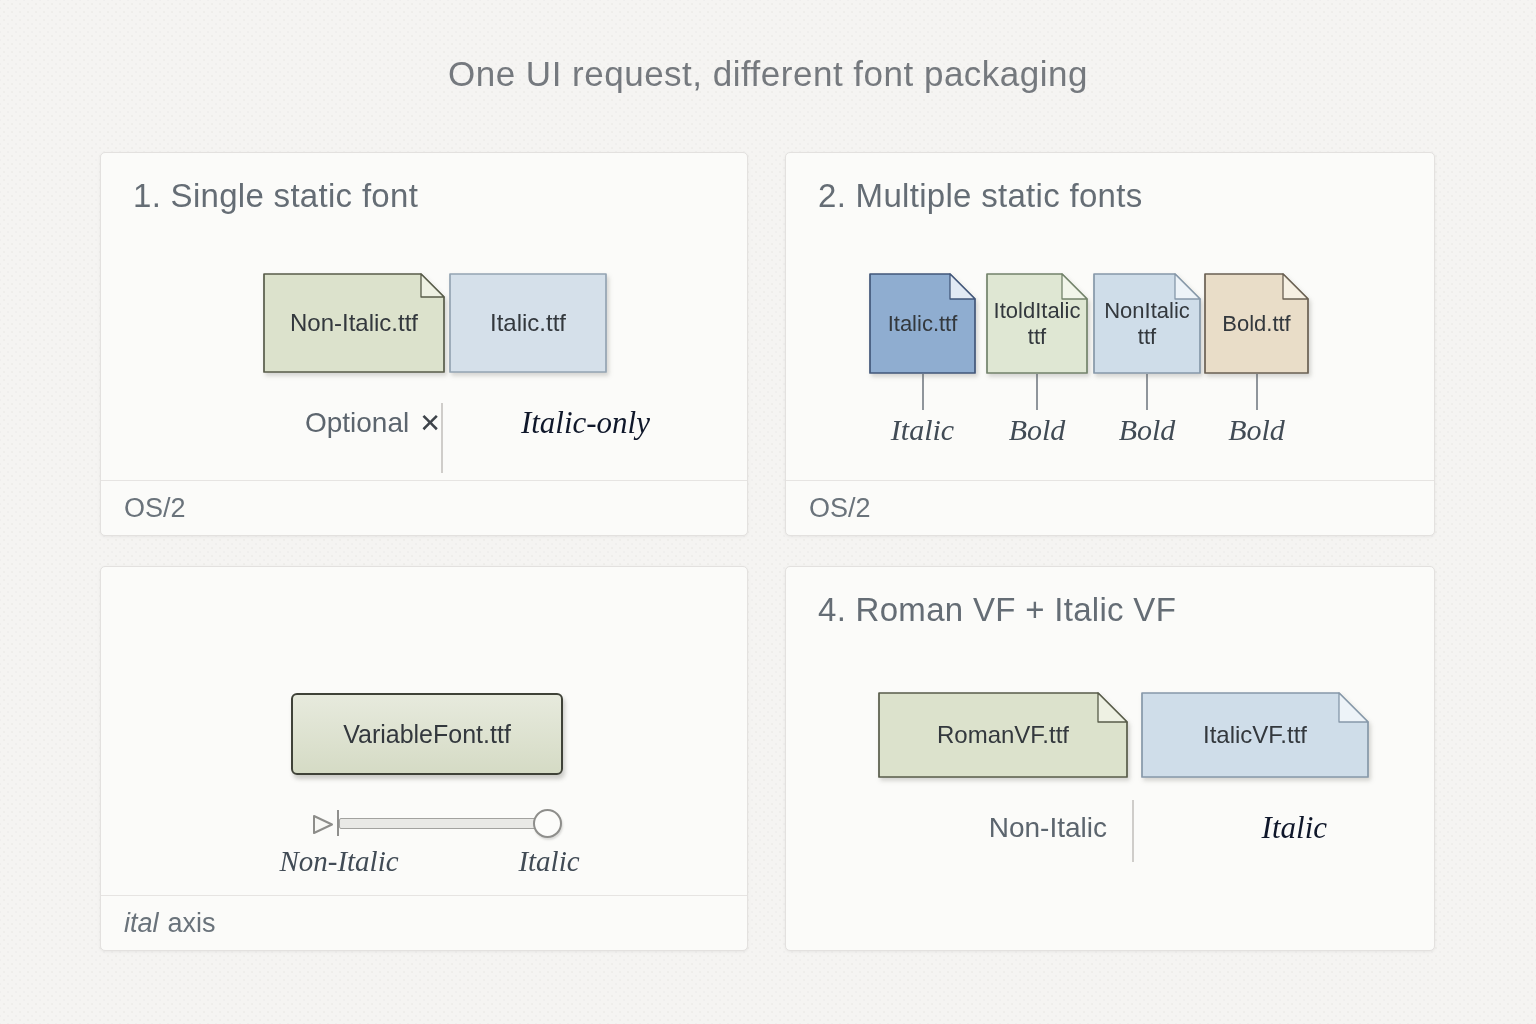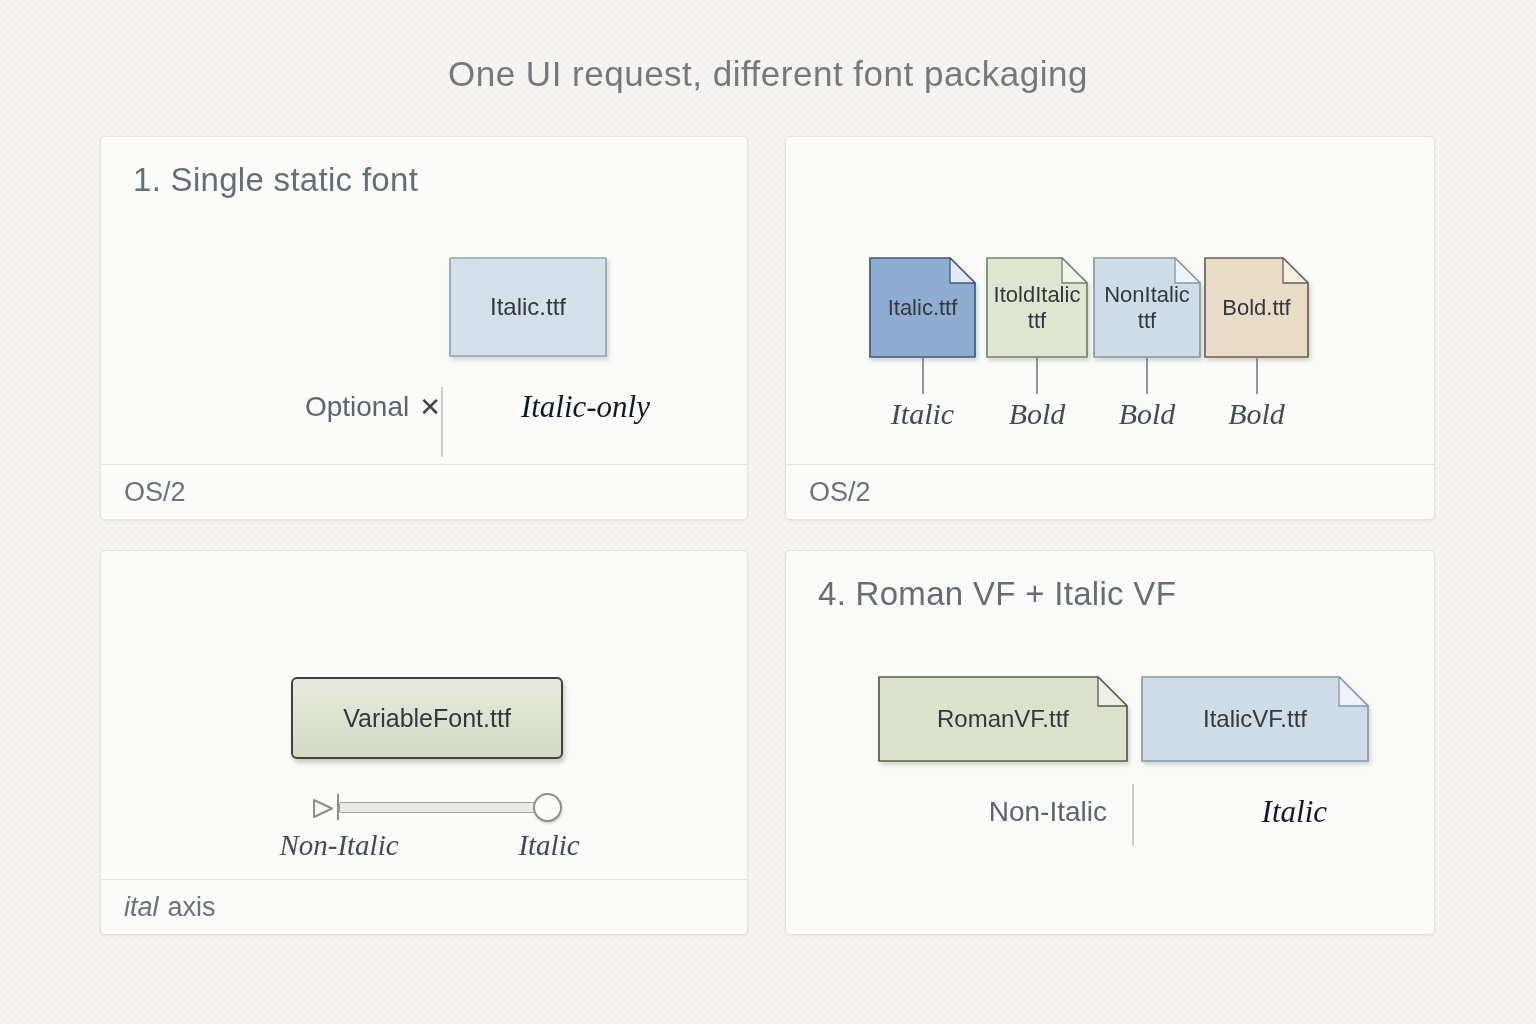--- a/index.html
+++ b/index.html
@@ -17,20 +17,21 @@
   .canvas { position:relative; width:1536px; height:971px;text-decoration:underline; }
   .title {
     position:absolute; top:54px; left:0; width:100%;
     text-align:center; font-size:35px; font-weight:normal;
     color:#75797e; letter-spacing:.5px;
   }
   .panel {
     position:absolute; background:#fbfbf9;
     border:1px solid #e3e1df; border-radius:5px;
     box-shadow:0 1px 3px rgba(120,120,115,.10);
+    margin-top:16px;
   }
   .p1 { left:100px; top:136px; width:648px; height:384px; }
   .p2 { left:785px; top:136px; width:650px; height:384px; }
   .p3 { left:100px; top:550px; width:648px; height:385px; }
   .p4 { left:785px; top:550px; width:650px; height:385px; }
   .heading {
     position:absolute; left:32px; top:24px;
     font-size:33px; font-weight:normal; color:#656d75; letter-spacing:.3px;
   }
   .footer {
@@ -87,37 +88,45 @@
 </style>
 </head>
 <body>
 
 <div class="canvas">
 
   <h1 class="title">One UI request, different font packaging</h1>
 
   <section class="panel p1">
     <h2 class="heading">1. Single static font</h2>
+    <div class="file c-green folded" style="left:162px;top:120px;width:182px;height:100px">
+        <svg class="file-bg" width="182" height="100">
+          <path class="sheet" d="M1,1 H158 L181,24 V99 H1 Z"></path>
+          <path class="flap" d="M158,1 L158,24 H181 Z"></path>
+        </svg>
+      <span class="fname">Non-Italic.ttf</span>
+    </div>
     <div class="file c-blue" style="left:348px;top:120px;width:158px;height:100px">
         <svg class="file-bg" width="158" height="100">
           <path class="sheet" d="M1,1 H157 V99 H1 Z"></path>
         </svg>
       <span class="fname">Italic.ttf</span>
     </div>
     <div class="ann ann-sans" style="left:0;top:254px;width:340px">
       <span>Optional</span><span class="x-icon">✕</span>
     </div>
     <div class="vdivider" style="left:340px;top:250px;height:70px"></div>
     <div class="ann ann-serif" style="left:341px;top:252px;width:208px">Italic-only</div>
     <div class="footer">
       <span>OS/2</span>
     </div>
   </section>
 
   <section class="panel p2">
+    <h2 class="heading">2. Multiple static fonts</h2>
 
     <div class="fcol" style="left:83px">
       <div class="file c-bluedark folded" style="width:107px;height:101px">
           <svg class="file-bg" width="107" height="101">
             <path class="sheet" d="M1,1 H81 L106,26 V100 H1 Z"></path>
             <path class="flap" d="M81,1 L81,26 H106 Z"></path>
           </svg>
         <span class="fname">
           <span>Italic.ttf</span>
             <span></span>

